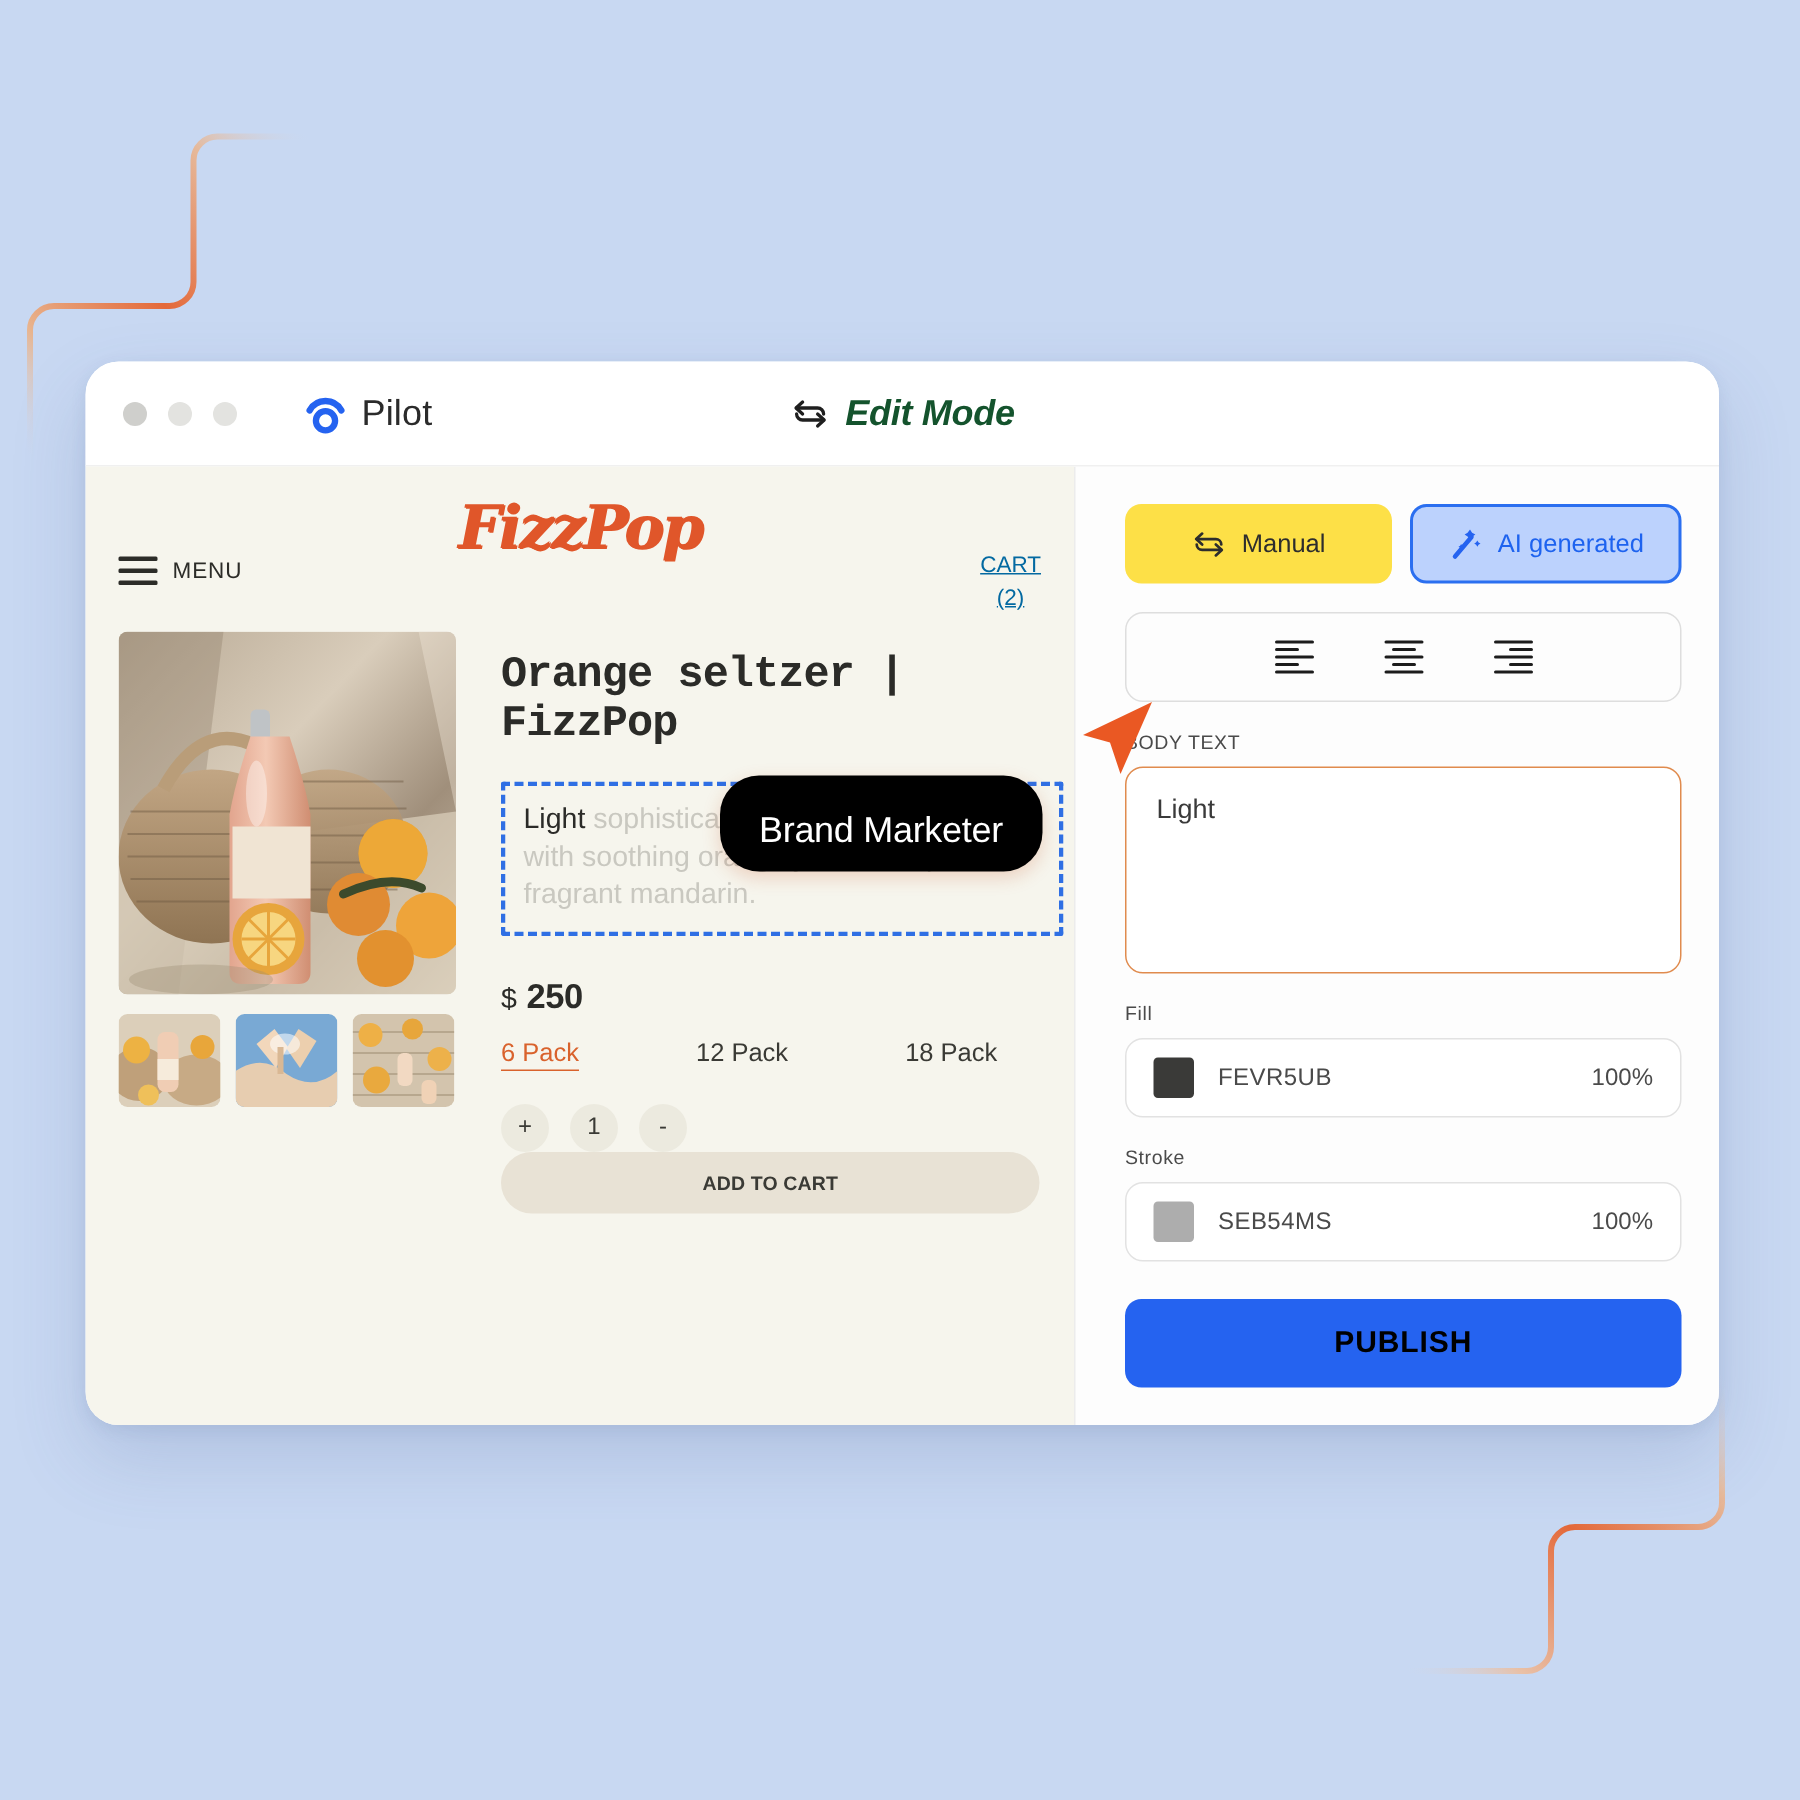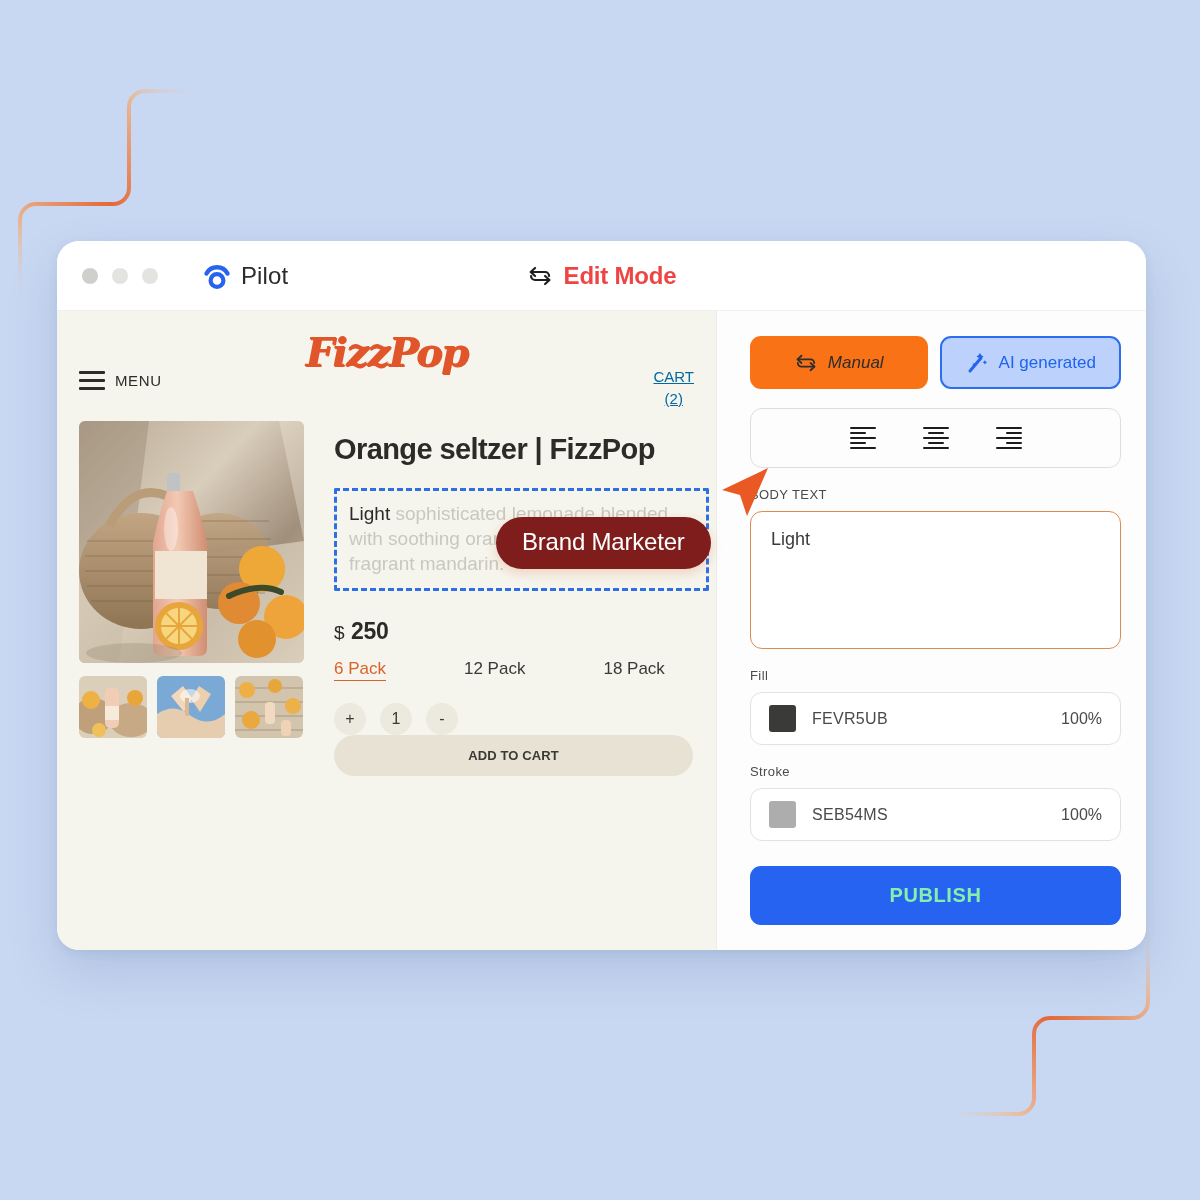--- a/index.html
+++ b/index.html
@@ -39,21 +39,21 @@
   .dot.d2 { background: #e3e3e0; }
   .dot.d3 { background: #e3e3e0; }
 
   .brand { display: flex; align-items: center; gap: 9px; margin-left: 44px; }
   .brand-label { font-size: 24px; color: #2b2b2b; letter-spacing: .1px; }
 
   .editmode {
     position: absolute; left: 50%; transform: translateX(-50%);
     display: flex; align-items: center; gap: 11px;
   }
-  .editmode-label { font-size: 24px; font-weight: bold; color: #ef4444; letter-spacing: -.2px; }
+  .editmode-label { font-size: 24px; font-weight: bold; color: #14532d; letter-spacing: -.2px; font-style: italic; }
 
   #body { flex: 1; display: flex; min-height: 0; }
 
   
   #preview {
     width: 659px; flex: 0 0 659px;
     background: #f6f5ed;
     position: relative;
     padding: 0 22px;
   }
@@ -83,38 +83,38 @@
   .hero-img {
     width: 225px; height: 242px; border-radius: 6px;
     overflow: hidden; position: relative;
   }
   .thumbs { display: flex; gap: 10px; margin-top: 13px; }
   .thumb { width: 68px; height: 62px; border-radius: 6px; overflow: hidden; position: relative; }
 
   #details { flex: 1; position: relative; padding-top: 12px; }
   .prod-title {
     font-size: 29px; font-weight: bold; color: #2b2b28;
-    letter-spacing: -.6px; margin-bottom: 22px;
+    letter-spacing: -.6px; margin-bottom: 22px; font-family: Liberation Mono, monospace;
   }
   .desc-box {
     position: relative;
     border: 3px dashed #2f6fe4;
     border-radius: 2px;
     padding: 10px 12px 12px;
     min-height: 96px;
     width: 375px;
   }
   .desc-line { font-size: 19px; line-height: 1.32; color: #c9c8c0; }
   .desc-line .typed { color: #2b2b28; }
 
   .badge {
-    position: absolute; left: 162px; top: 96px;
-    background: #7f1d1d; color: #fff;
+    position: absolute; left: 146px; top: 96px;
+    background: #000000; color: #fff;
     border-radius: 26px;
-    padding: 11px 26px 13px;
+    padding: 23px 26px 13px;
     font-size: 24px; letter-spacing: -.2px;
     box-shadow: 0 4px 12px rgba(200,80,30,.22);
     white-space: nowrap;
   }
   .cursor { position: absolute; left: 382px; top: 43px; }
 
   .price { margin-top: 27px; font-size: 23px; color: #2b2b28; }
   .price .cur { font-size: 19px; }
   .price .amt { font-weight: bold; letter-spacing: -.3px; }
 
@@ -140,21 +140,21 @@
     flex: 1; background: #fdfdfd;
     border-left: 1px solid #ececec;
     padding: 25px 25px 0 33px;
   }
   .seg { display: flex; gap: 12px; }
   .seg-btn {
     flex: 1; height: 53px; border-radius: 11px;
     display: flex; align-items: center; justify-content: center; gap: 10px;
     font-size: 17px;
   }
-  .seg-btn.manual { background: #f97316; color: #2d2d2d; font-style: italic; }
+  .seg-btn.manual { background: #fde047; color: #2d2d2d; }
   .seg-btn.ai { background: #bcd2fd; border: 2px solid #2b6ff0; color: #1e63ef; }
 
   .align-bar {
     margin-top: 19px; height: 60px;
     border: 1px solid #dedede; border-radius: 12px;
     display: flex; align-items: center; justify-content: center; gap: 47px;
   }
   .align-ico { width: 26px; height: 22px; display: flex; flex-direction: column; gap: 3px; }
   .align-ico i { height: 3px; background: #1c1c1c; border-radius: 1px; display: block; }
 
@@ -172,21 +172,21 @@
     height: 53px; border: 1px solid #e2e2e2; border-radius: 12px;
     background: #fff; display: flex; align-items: center;
     padding: 0 18px; gap: 16px; margin-bottom: 3px;
   }
   .swatch { width: 27px; height: 27px; border-radius: 3px; flex: 0 0 27px; }
   .hexcode { flex: 1; font-size: 16px; color: #4a4a4a; letter-spacing: .3px; }
   .opacity { font-size: 16px; color: #4a4a4a; }
 
   .publish {
     margin-top: 25px; height: 59px; border-radius: 11px;
-    background: #2563f0; color: #86efac;
+    background: #2563f0; color: #000000;
     display: flex; align-items: center; justify-content: center;
     font-size: 20px; font-weight: bold; letter-spacing: .6px;
   }
 </style>
 </head>
 <body>
 
 <div id="stage">
 
   <svg class="deco deco-tl" viewBox="0 0 260 260">

